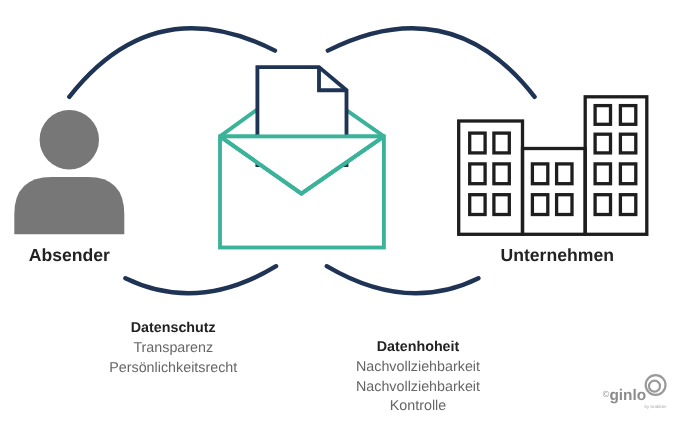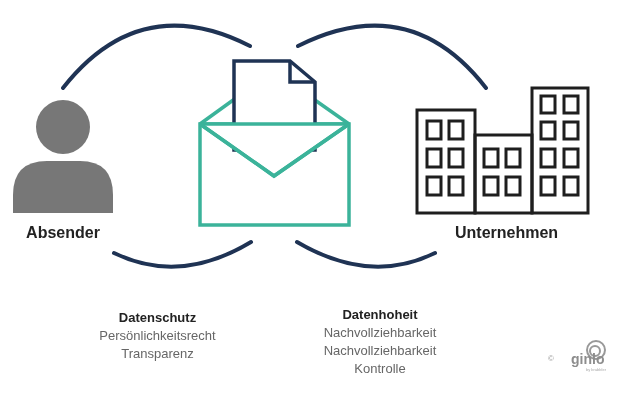--- a/index.html
+++ b/index.html
@@ -4,21 +4,21 @@
   <style>
     html, body { margin: 0; padding: 0; background: #ffffff; }
     body { width: 629px; height: 400px; position: relative; overflow: hidden;
            font-family: "Liberation Sans", "DejaVu Sans", sans-serif; }
     svg.diagram { position: absolute; left: 0; top: 0; }
     .label { position: absolute; text-align: center; font-size: 16px; color: #222222; font-weight: bold; white-space: nowrap; }
     .block { position: absolute; text-align: center; white-space: nowrap; font-size: 13px; line-height: 18px; }
     .block .title { font-weight: bold; color: #222222; }
     .block .line { color: #666666; }
     .logo { position: absolute; left: 548px; top: 338px; width: 70px; height: 34px; color: #8a8a8a; }
-    .logo .text { position: absolute; left: 6px; top: 13px; font-size: 14px; font-weight: bold; color: #8d8d8d; margin-left: 17px; }
+    .logo .text { position: absolute; left: 6px; top: 13px; font-size: 14px; font-weight: bold; color: #8d8d8d; }
     .logo .sub { position: absolute; left: 38px; top: 29px; font-size: 4px; color: #aaaaaa; }
   </style>
 </head>
 <body>
 
 <svg class="diagram" width="629" height="400" viewBox="0 0 629 400">
 
   <path d="M63 88 Q 140 -10 250 46" fill="none" stroke="#1f3354" stroke-width="4" stroke-linecap="round"></path>
   <path d="M298 46 Q 410 -10 486 88" fill="none" stroke="#1f3354" stroke-width="4" stroke-linecap="round"></path>
   <path d="M114 253 Q 180 285 251 242" fill="none" stroke="#1f3354" stroke-width="4" stroke-linecap="round"></path>
@@ -70,24 +70,24 @@
 
   <g fill="none" stroke="#999999" stroke-width="2">
     <circle cx="596" cy="350" r="9"></circle>
     <circle cx="595" cy="351" r="5"></circle>
   </g>
 </svg>
 
 <div class="label" style="left:22px; top:224px; width:82px;">Absender</div>
 <div class="label" style="left:455px; top:224px; width:100px;">Unternehmen</div>
 
-<div class="block" style="left:70px; top:289px; width:175px;margin-top:20px;">
+<div class="block" style="left:70px; top:289px; width:175px;">
   <div class="title">Datenschutz</div>
+  <div class="line">Transparenz</div>
   <div class="line">Persönlichkeitsrecht</div>
-  <div class="line">Transparenz</div>
 </div>
 
 <div class="block" style="left:295px; top:289px; width:170px;margin-top:17px;">
   <div class="title">Datenhoheit</div>
   <div class="line">Nachvollziehbarkeit</div>
   <div class="line">Nachvollziehbarkeit</div>
   <div class="line">Kontrolle</div>
 </div>
 
 <div class="logo">

